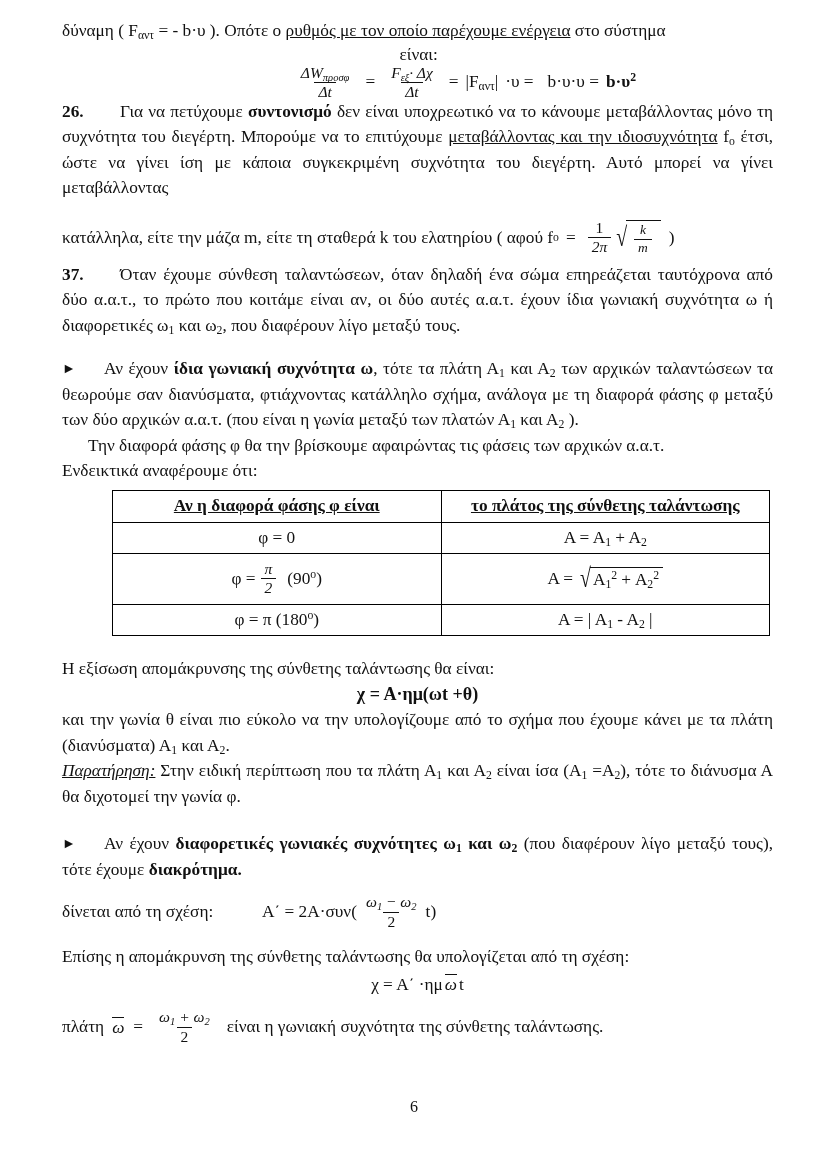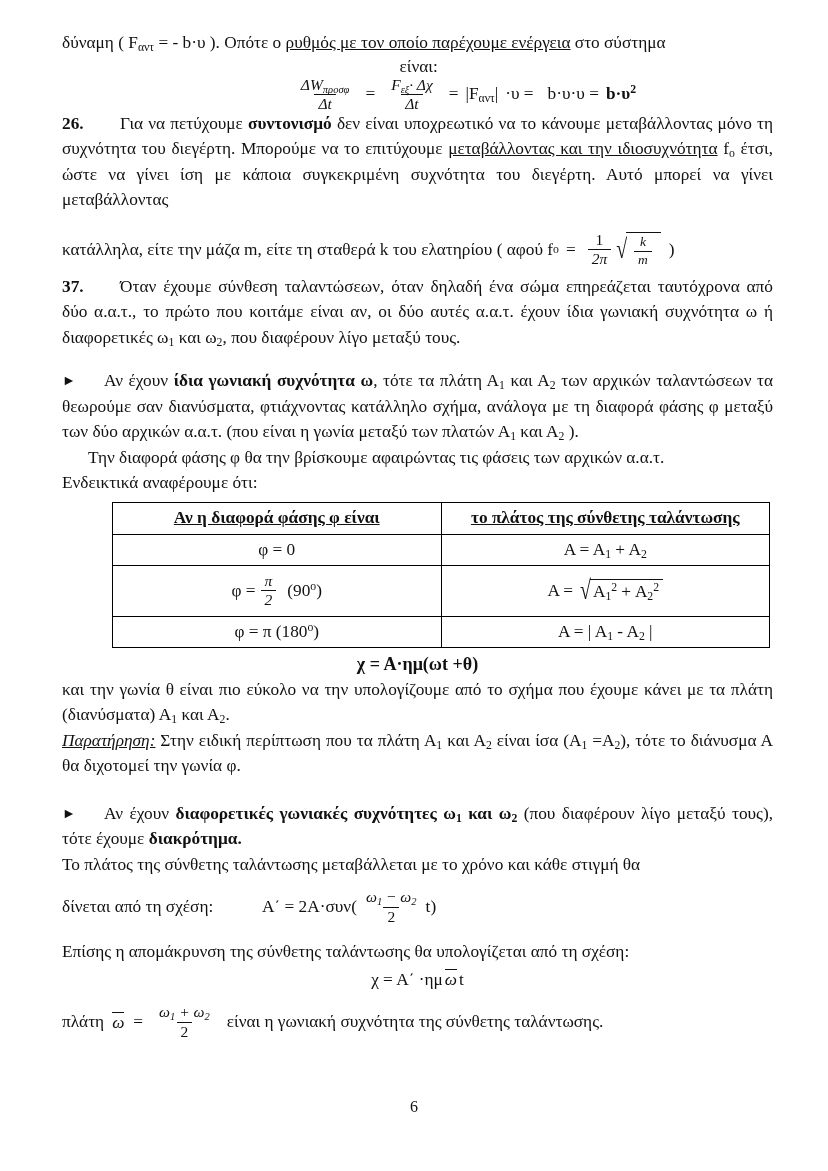--- a/index.html
+++ b/index.html
@@ -15,21 +15,21 @@
     font-family: "Liberation Serif", "DejaVu Serif", serif;
     color: #111111;
     overflow: hidden;
   }
   .page {
     position: absolute;
     left: 0; top: 0;
     width: 828px;
     height: 1171px;
     box-sizing: border-box;
-    padding: 30px 55px 0 62px;
+    padding: 18px 55px 0 62px;
     border-radius: 14px;
   }
   .txt {
     font-size: 17.3px;
     line-height: 25.5px;
     text-align: justify;
     text-justify: inter-word;
   }
   .just { text-align: justify; }
   .b { font-weight: bold; }
@@ -334,35 +334,35 @@
         <td class="r3">
           <span>φ = π  (180</span><sup>o</sup><span>)</span>
         </td>
         <td class="r3">
           <span>Α = | Α</span><sub>1</sub><span> - Α</span><sub>2</sub><span> |</span>
         </td>
       </tr>
     </tbody>
   </table>
 
+  <div class="txt" id="afterTable">
+    <span>Η εξίσωση απομάκρυνσης της σύνθετης ταλάντωσης θα είναι:</span>
+  </div>
   <div class="ctr eqbold" id="chi1">
     <span>χ = Α·ημ(ωt +θ)</span>
   </div>
   <div class="txt just">
     <span>και την γωνία θ είναι πιο εύκολο να την υπολογίζουμε από το σχήμα που έχουμε κάνει με τα πλάτη (διανύσματα) Α</span><sub>1</sub><span> και Α</span><sub>2</sub><span>.</span>
   </div>
   <div class="txt just" id="par-obs">
     <span class="i u">Παρατήρηση:</span><span> Στην ειδική περίπτωση που τα πλάτη Α</span><sub>1</sub><span> και Α</span><sub>2</sub><span> είναι ίσα (Α</span><sub>1</sub><span> =Α</span><sub>2</sub><span>), τότε το διάνυσμα Α θα διχοτομεί την γωνία φ.</span>
   </div>
 
   <div class="txt just" id="bullet2">
     <span class="arrow b">►</span><span>Αν έχουν </span><span class="b">διαφορετικές γωνιακές συχνότητες ω</span><sub class="b">1</sub><span class="b"> και ω</span><sub class="b">2</sub><span> (που διαφέρουν λίγο μεταξύ τους), τότε έχουμε </span><span class="b">διακρότημα.</span>
-  </div>
-  <div class="txt">
-    <span>Το πλάτος της σύνθετης ταλάντωσης μεταβάλλεται με το χρόνο και κάθε στιγμή θα</span>
   </div>
 
   <div id="aprime-row">
     <span class="lbl">δίνεται από τη σχέση:</span>
     <span class="eq">
       <span>Α΄ = 2Α·συν(</span>
       <span class="frac">
         <span class="nu"><span class="ital">ω</span><sub class="ital">1</sub><span class="ital"> − ω</span><sub class="ital">2</sub></span>
         <span class="de">2</span>
       </span>

